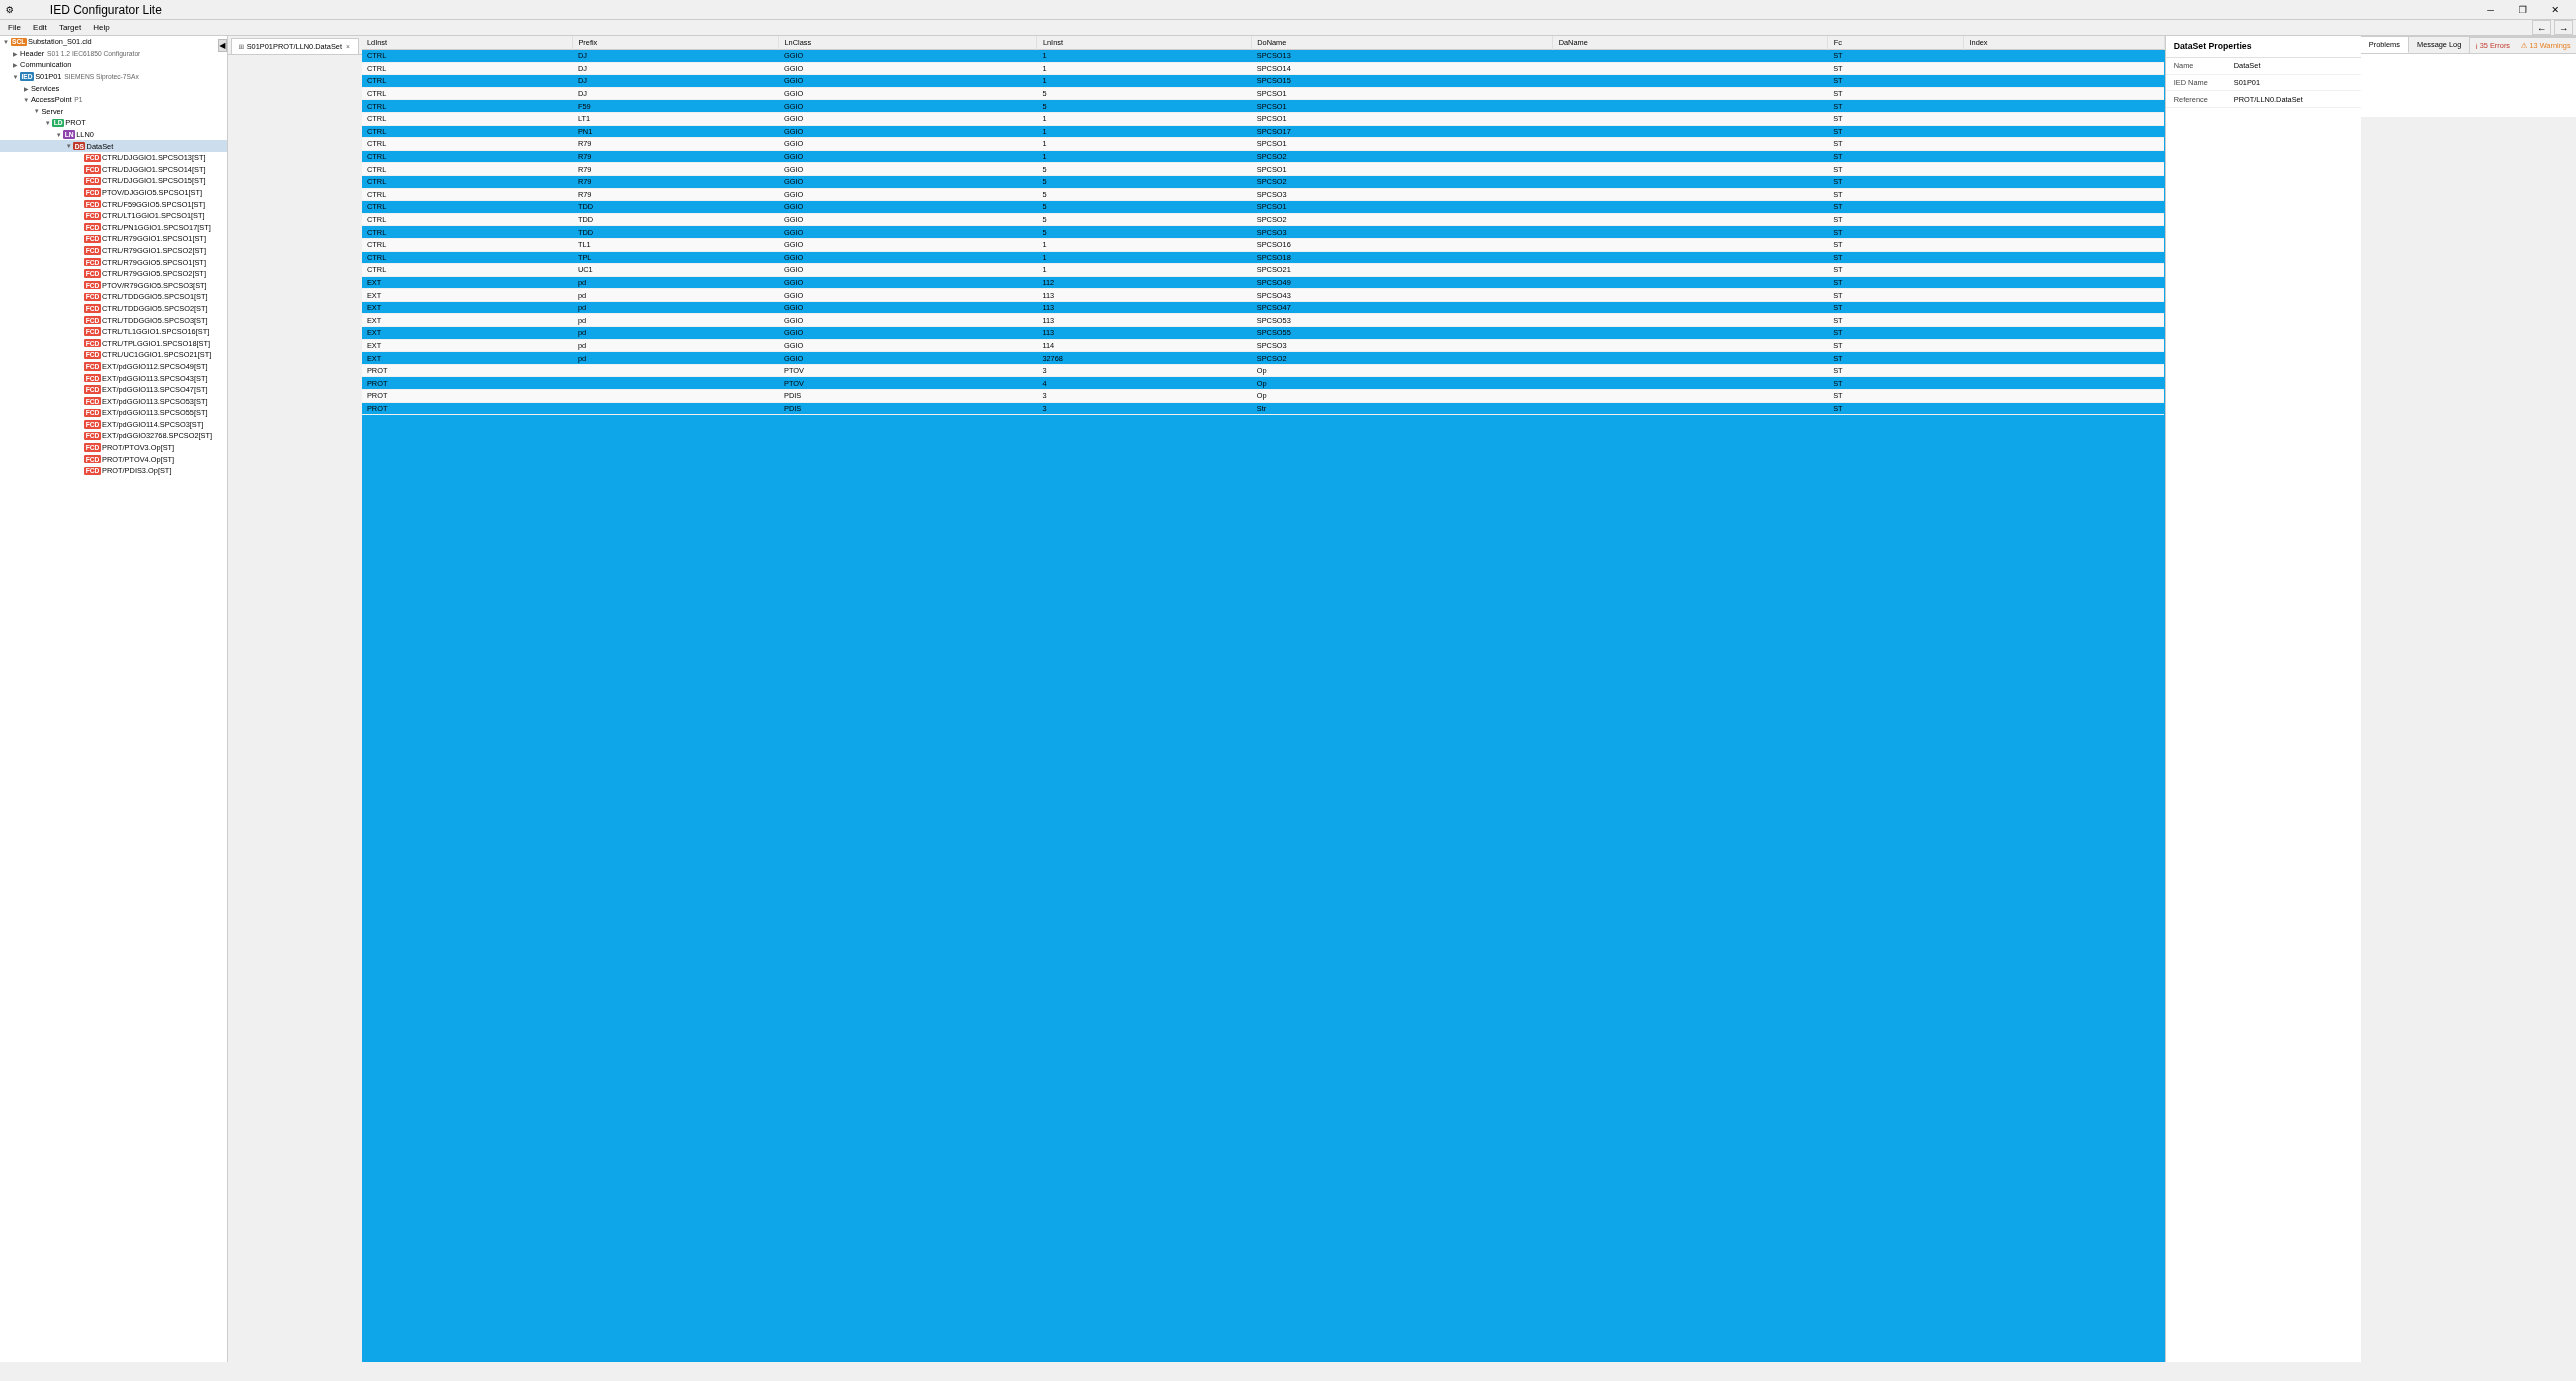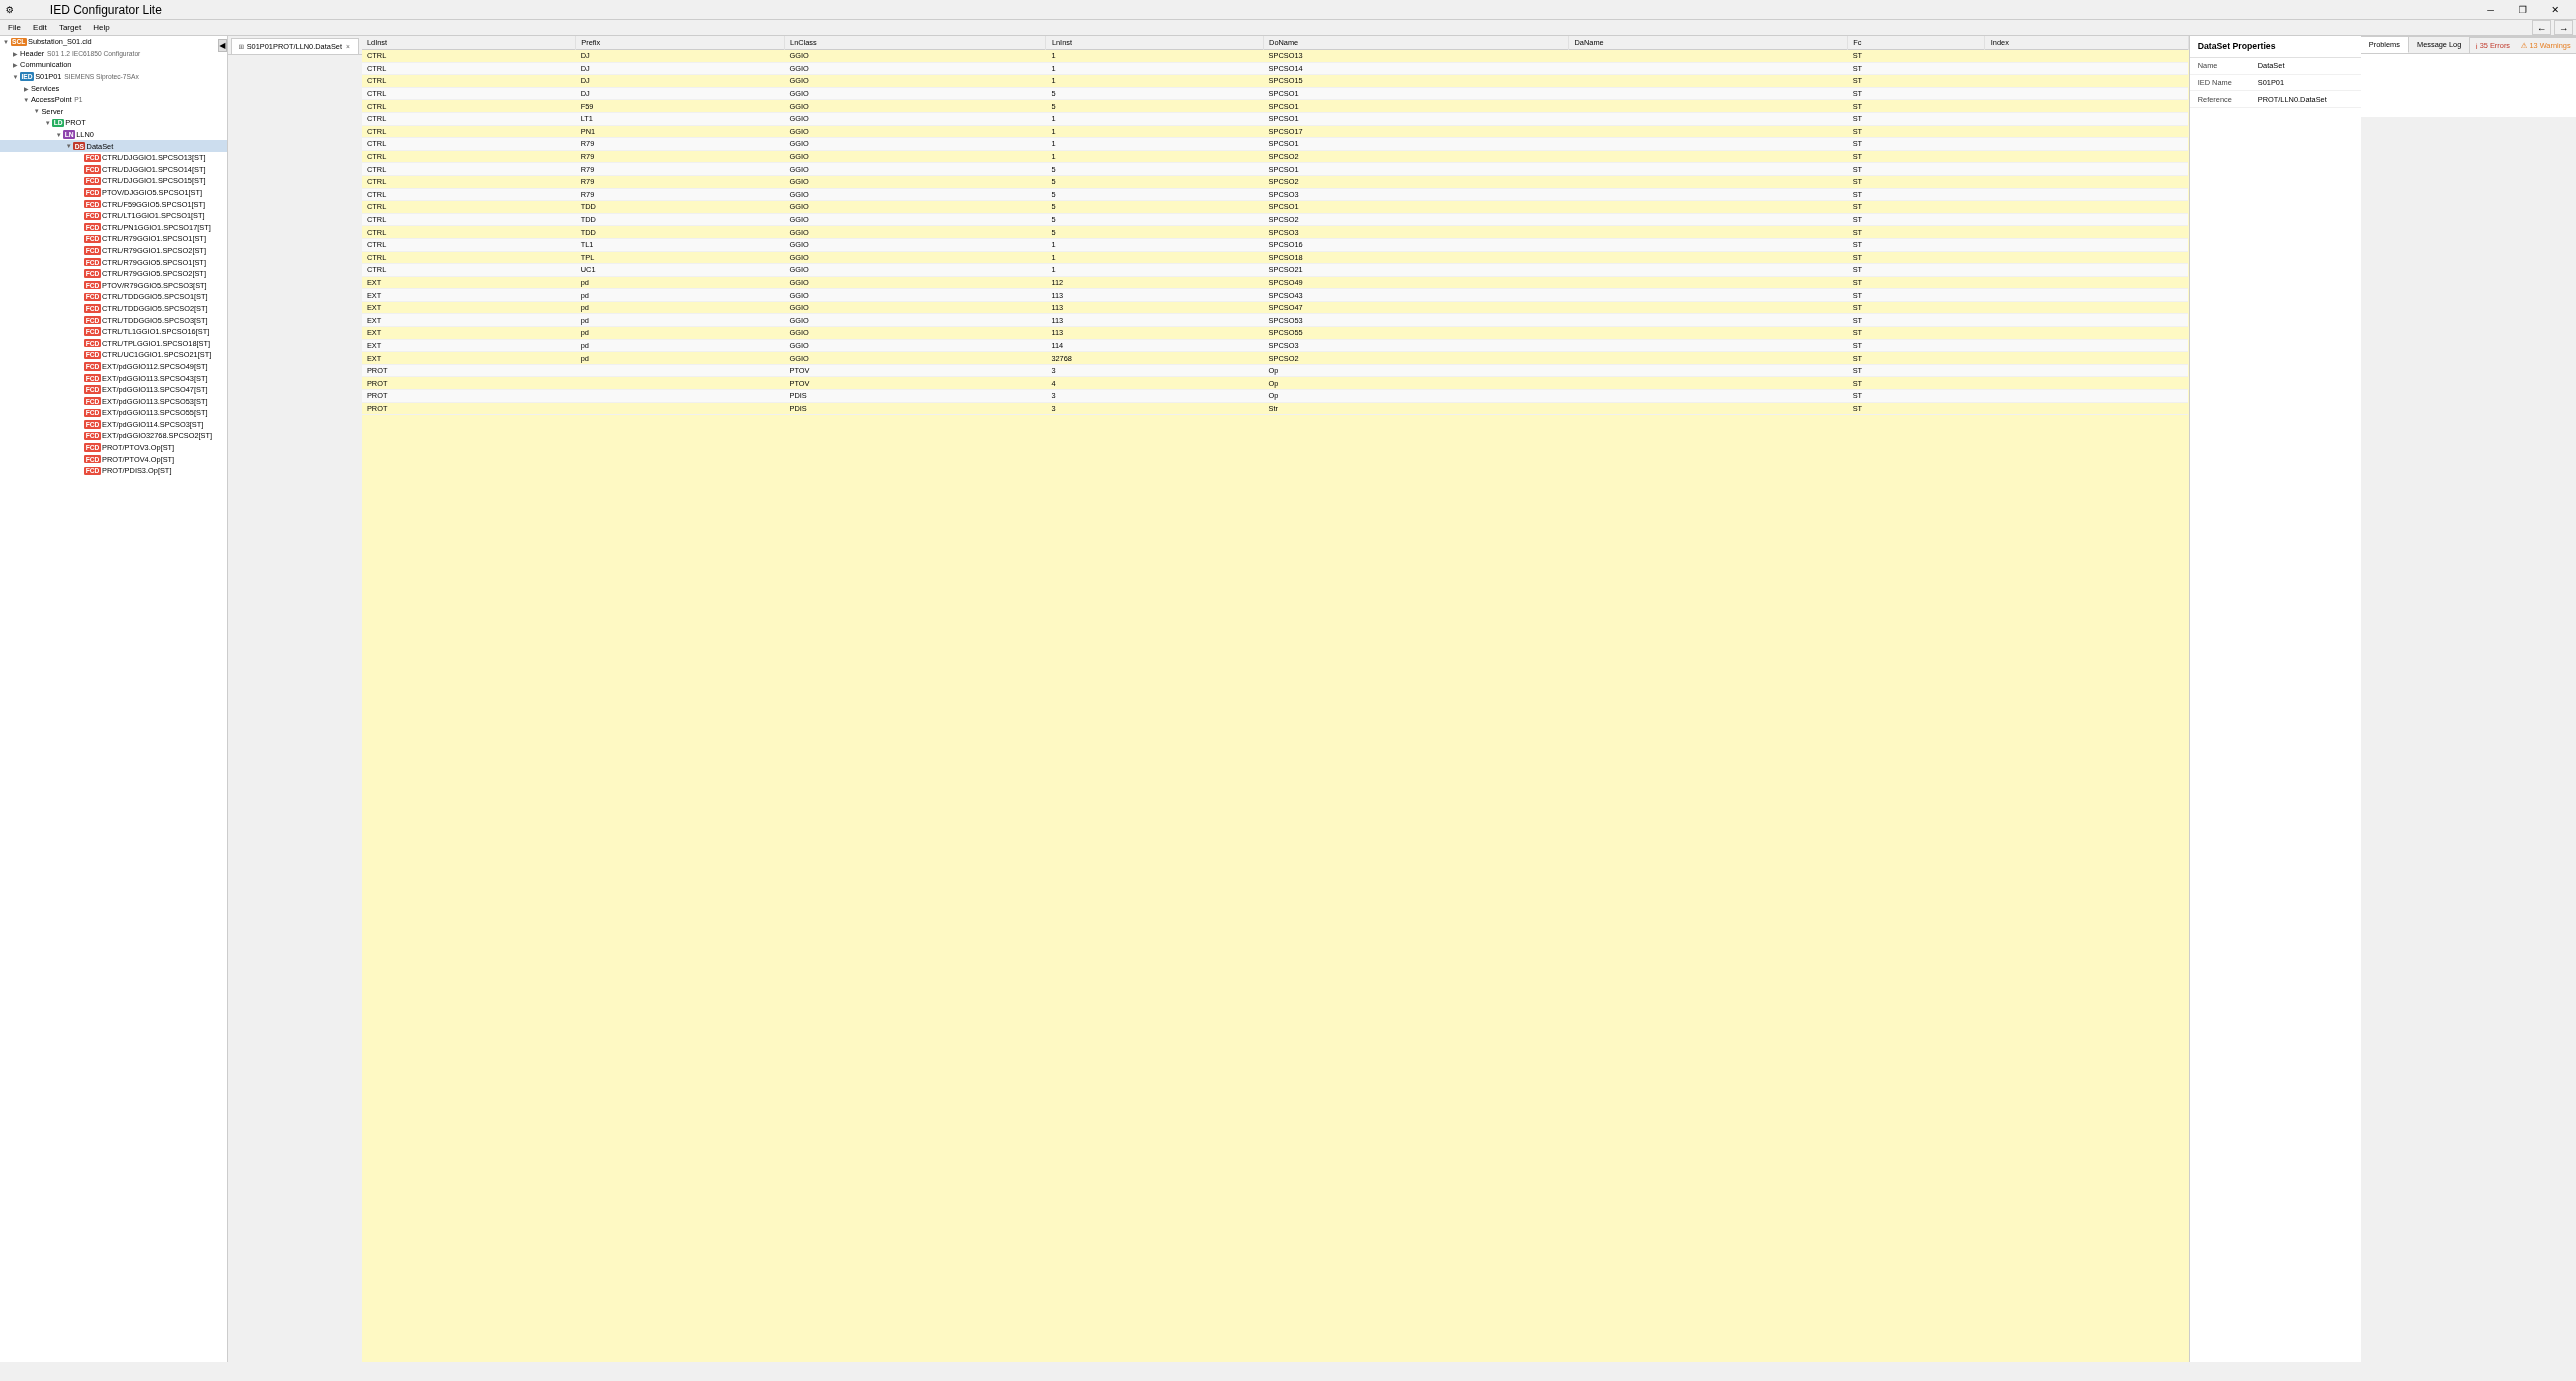--- a/index.html
+++ b/index.html
@@ -87,21 +87,21 @@
     #main-content {
       flex: 1;
       display: flex;
       overflow: hidden;
     }
     
     
     #dataset-area {
       flex: 1;
       overflow-y: auto;
-      background: #fef9c3;
+      background: #0ea5e9;
     }
     
     table.dataset-table {
       width: 100%;
       border-collapse: collapse;
       font-size: 7.4px;
     }
     table.dataset-table thead tr {
       background: #f0f0f0;
       border-bottom: 0.7px solid #ccc;
@@ -115,21 +115,21 @@
     }
     table.dataset-table td {
       padding: 1.3px 5.4px;
       border-bottom: 0.7px solid #f0f0f0;
       white-space: nowrap;
     }
     table.dataset-table tr:nth-child(even) { background: #f9f9f9; }
     
     
     #properties-panel {
-      width: 172px;
+      width: 196px;
       border-left: 0.7px solid #ccc;
       background: #fff;
       padding: 0;
       overflow-y: auto;
       flex-shrink: 0;
     }
     #properties-title {
       font-size: 8.7px;
       font-weight: 600;
       padding: 5.4px 8px;

